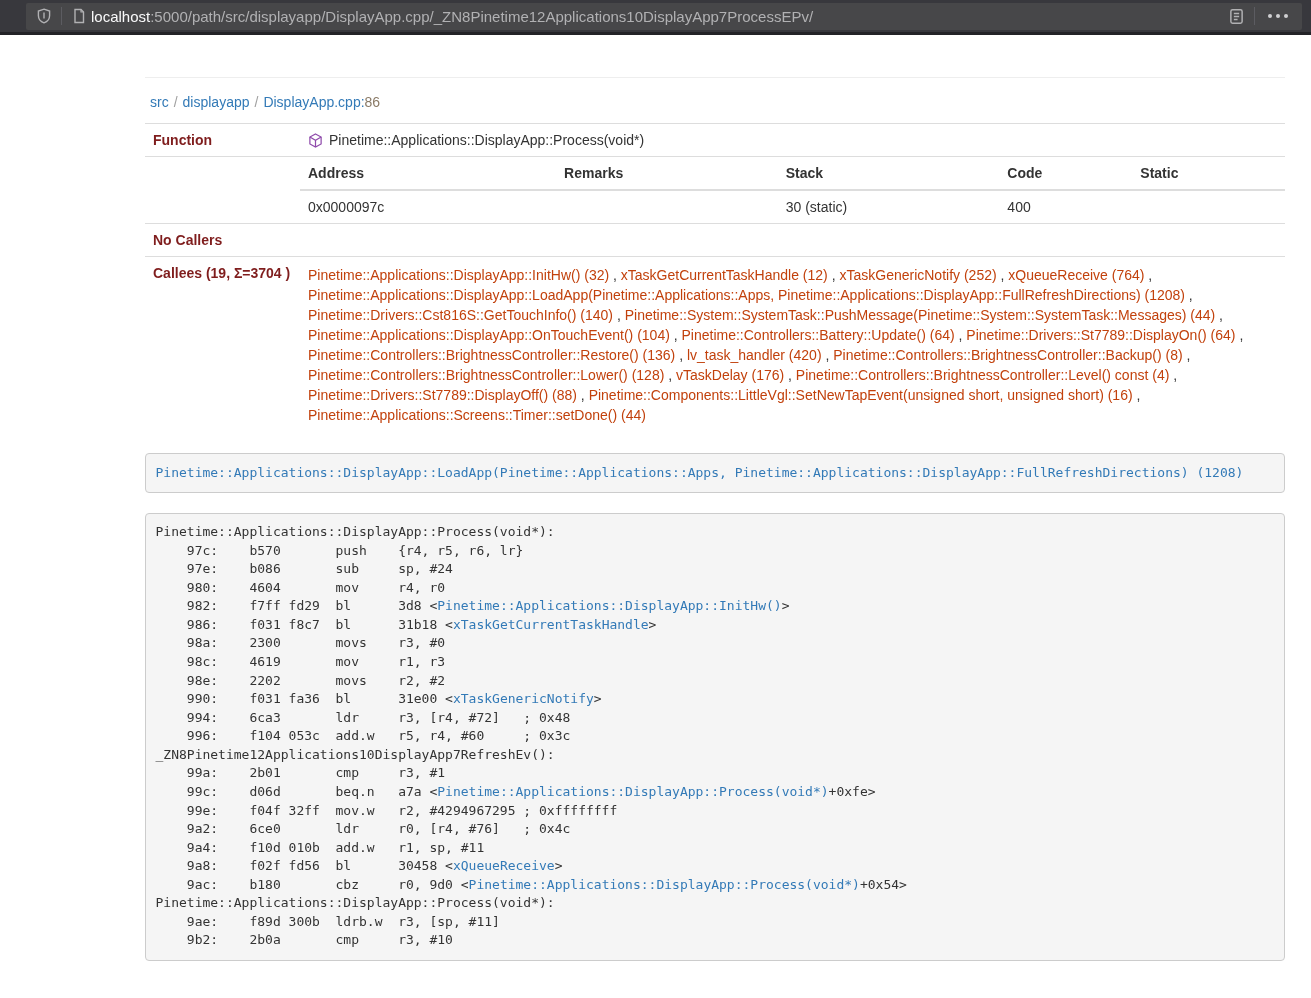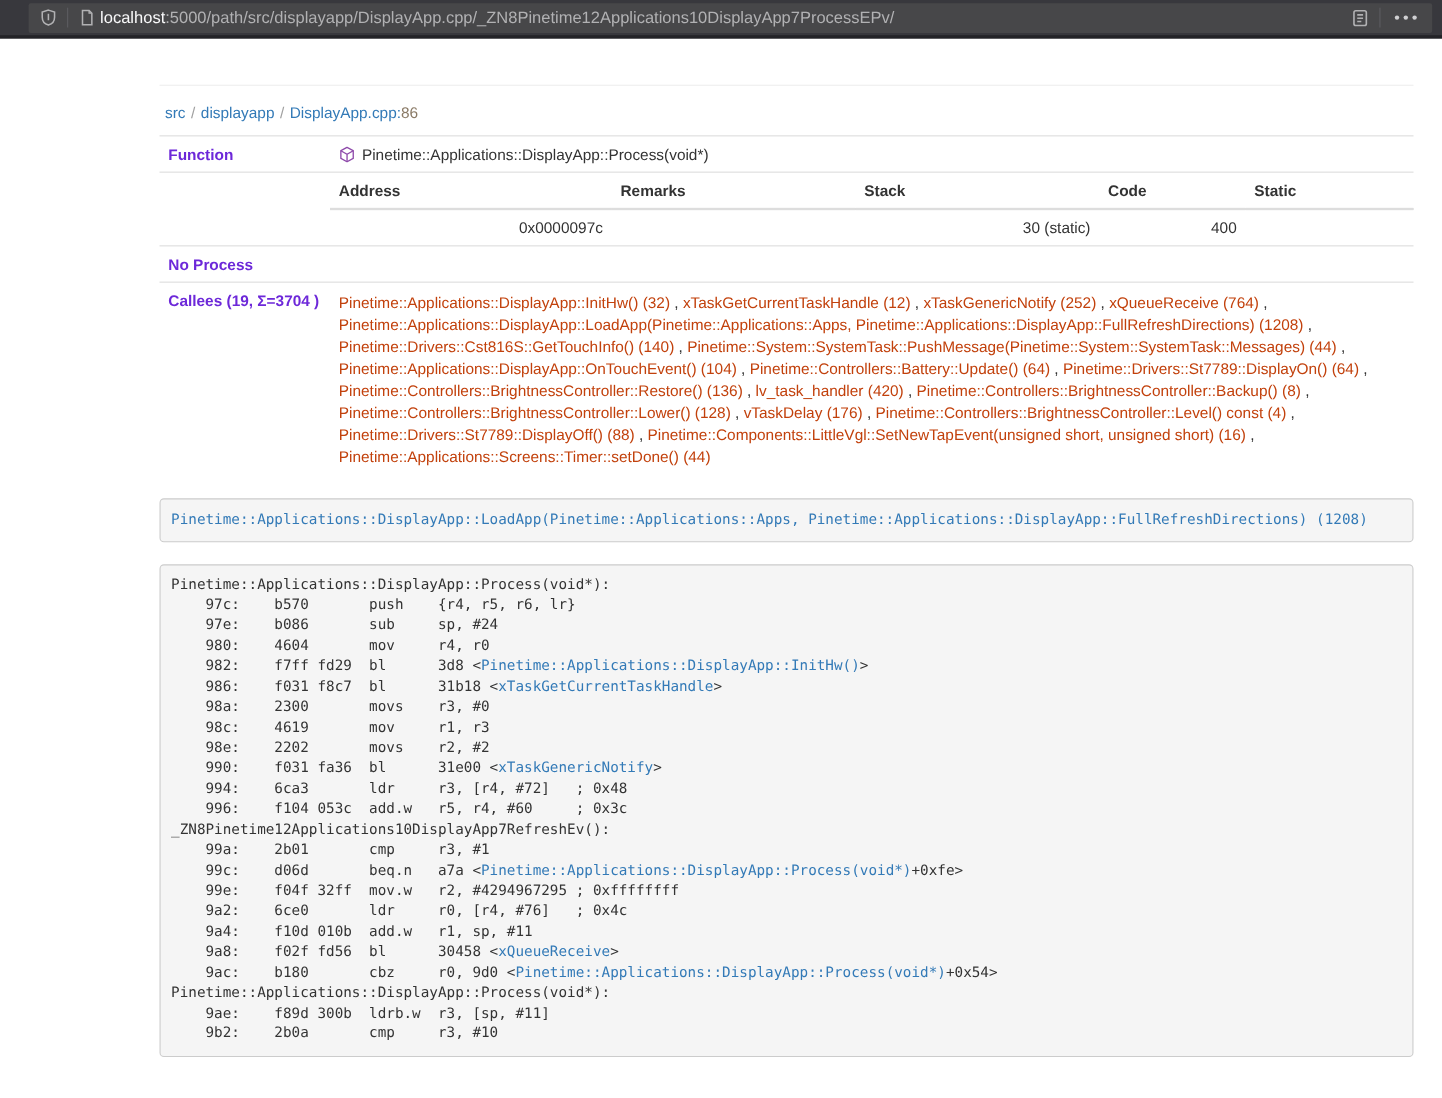--- a/index.html
+++ b/index.html
@@ -40,27 +40,27 @@
   .breadcrumb{font-size:14px;margin:16px 0 13px 5px;}
   .breadcrumb a{color:#337ab7;text-decoration:none;}
   .breadcrumb .sep{color:#a0a0a0;padding:0 5px;}
   .breadcrumb .line-no{color:#8a7a66;}
 
   table.main{width:100%;border-collapse:collapse;font-size:14px;}
   table.main>tbody>tr>th,
   table.main>tbody>tr>td{
     padding:8px;border-top:1px solid #ddd;vertical-align:top;text-align:left;
   }
-  table.main>tbody>tr>th{width:139px;font-weight:bold;color:#6d28d9;}
+  table.main>tbody>tr>th{width:139px;font-weight:bold;color:#7f1d1d;}
   td.nested-wrap{padding:0 !important;}
   table.nested{width:100%;border-collapse:collapse;font-size:14px;}
   table.nested th{
     padding:8px;text-align:left;font-weight:bold;border-bottom:2px solid #ddd;
   }
-  table.nested td{padding:8px;text-align:right;}
+  table.nested td{padding:8px;text-align:left;}
   .col-address{width:26%;margin-left:20px;} .col-remarks{width:22.5%;} .col-stack{width:22.5%;}
   .col-code{width:13.5%;} .col-static{width:15.5%;}
 
   td.callees-cell{line-height:20px;}
   td.callees-cell a{color:#c2410c;text-decoration:none;}
   .func-name{color:#333;}
   .cube{vertical-align:-3px;margin-right:6px;}
 
   pre.codeblock{
     font-family:"DejaVu Sans Mono",monospace;font-size:13px;line-height:1.42857;
@@ -136,21 +136,21 @@
                 <td></td>
                 <td>30 (static)</td>
                 <td>400</td>
                 <td></td>
               </tr>
             </tbody>
           </table>
         </td>
       </tr>
       <tr>
-        <th>No Process</th>
+        <th>No Callers</th>
         <td></td>
       </tr>
       <tr>
         <th>Callees (19, Σ=3704 )</th>
         <td class="callees-cell"><a href="#">Pinetime::Applications::DisplayApp::InitHw() (32)</a> , <a href="#">xTaskGetCurrentTaskHandle (12)</a> , <a href="#">xTaskGenericNotify (252)</a> , <a href="#">xQueueReceive (764)</a> , <a href="#">Pinetime::Applications::DisplayApp::LoadApp(Pinetime::Applications::Apps, Pinetime::Applications::DisplayApp::FullRefreshDirections) (1208)</a> , <a href="#">Pinetime::Drivers::Cst816S::GetTouchInfo() (140)</a> , <a href="#">Pinetime::System::SystemTask::PushMessage(Pinetime::System::SystemTask::Messages) (44)</a> , <a href="#">Pinetime::Applications::DisplayApp::OnTouchEvent() (104)</a> , <a href="#">Pinetime::Controllers::Battery::Update() (64)</a> , <a href="#">Pinetime::Drivers::St7789::DisplayOn() (64)</a> , <a href="#">Pinetime::Controllers::BrightnessController::Restore() (136)</a> , <a href="#">lv_task_handler (420)</a> , <a href="#">Pinetime::Controllers::BrightnessController::Backup() (8)</a> , <a href="#">Pinetime::Controllers::BrightnessController::Lower() (128)</a> , <a href="#">vTaskDelay (176)</a> , <a href="#">Pinetime::Controllers::BrightnessController::Level() const (4)</a> , <a href="#">Pinetime::Drivers::St7789::DisplayOff() (88)</a> , <a href="#">Pinetime::Components::LittleVgl::SetNewTapEvent(unsigned short, unsigned short) (16)</a> , <a href="#">Pinetime::Applications::Screens::Timer::setDone() (44)</a></td>
       </tr>
     </tbody>
   </table>
 
   <pre class="codeblock"><a href="#">Pinetime::Applications::DisplayApp::LoadApp(Pinetime::Applications::Apps, Pinetime::Applications::DisplayApp::FullRefreshDirections) (1208)</a></pre>

